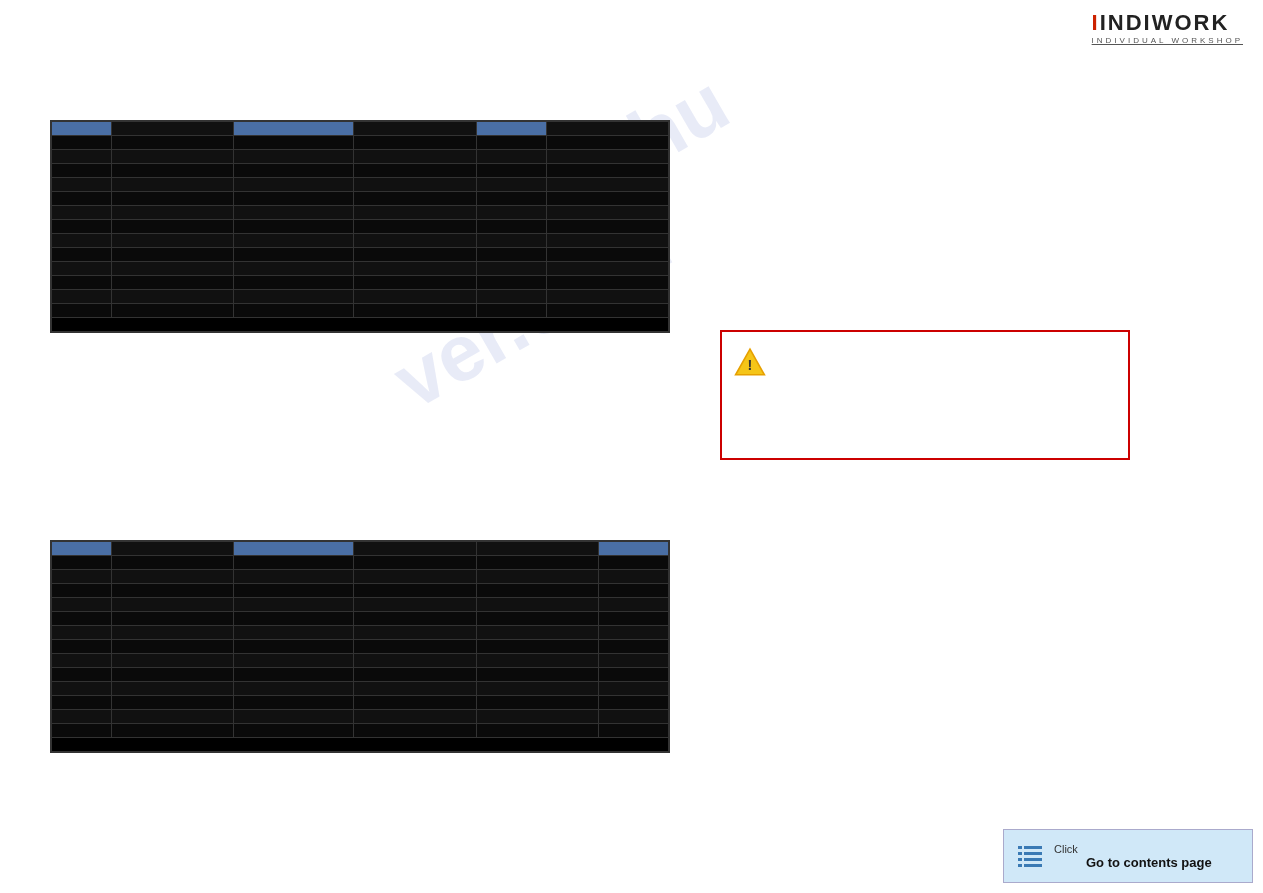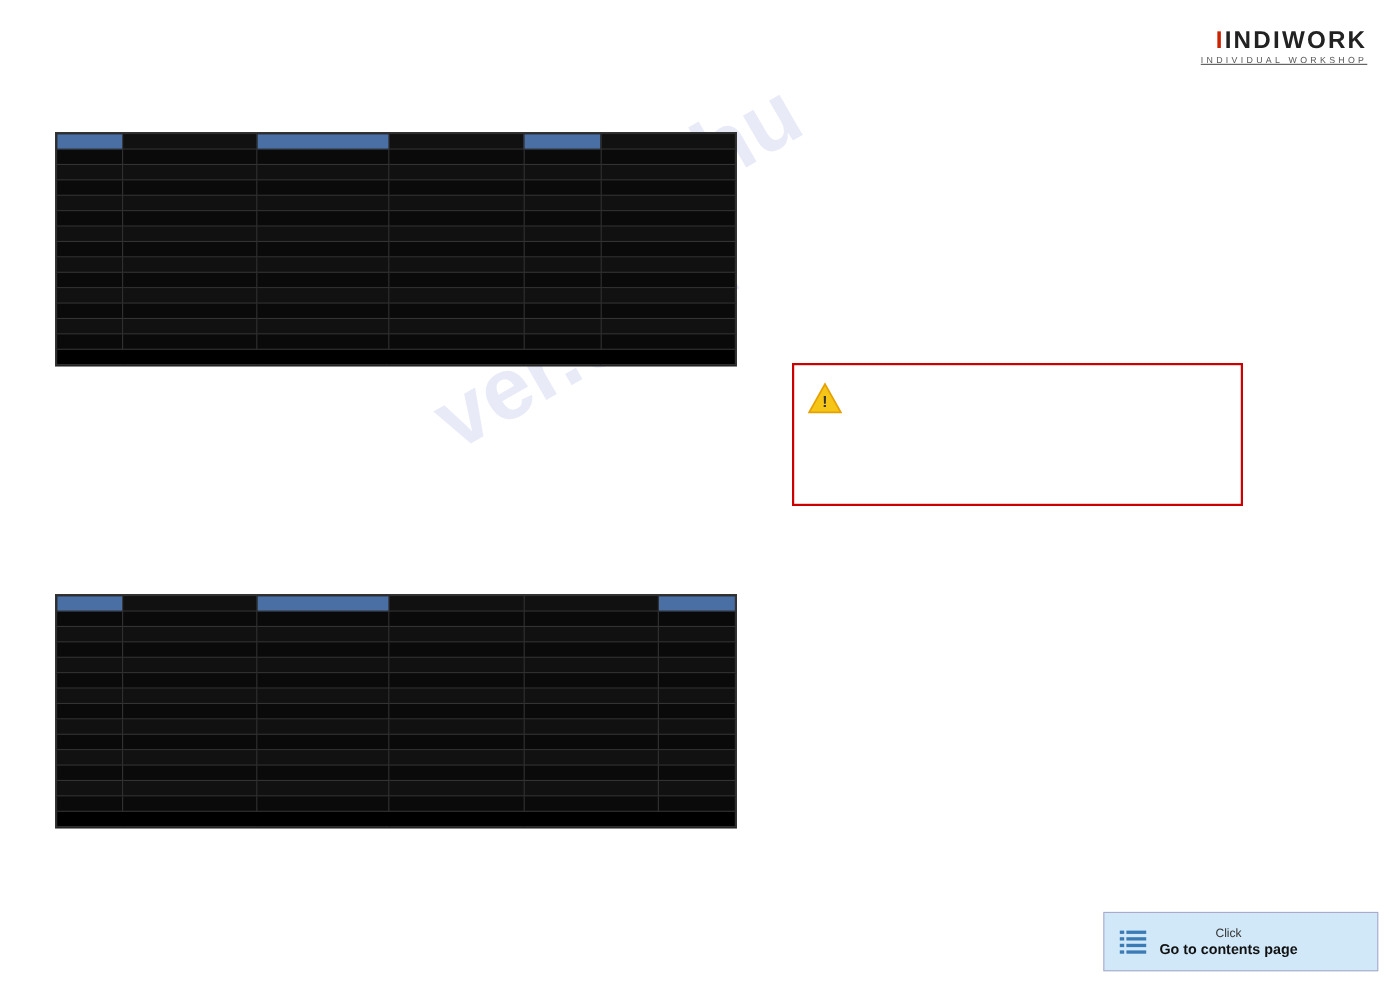--- a/index.html
+++ b/index.html
@@ -8,25 +8,25 @@
       height: 893px;
       background: #ffffff;
       font-family: Arial, sans-serif;
       position: relative;
       overflow: hidden;
     }
 
     
     .logo-area {
       position: absolute;
-      top: 24px;
+      top: 10px;
       right: 20px;
       display: flex;
       flex-direction: column;
-      align-items: flex-end;
+      align-items: flex-start;
     }
     .logo-text {
       font-size: 22px;
       font-weight: 900;
       color: #222;
       letter-spacing: 2px;
       font-family: Arial Black, Arial, sans-serif;
     }
     .logo-text span.logo-i { color: #cc2200; }
     .logo-subtitle {
@@ -148,32 +148,32 @@
 
     .goto-icon {
       width: 28px;
       height: 28px;
       flex-shrink: 0;
     }
 
     .goto-text {
       display: flex;
       flex-direction: column;
-      text-align: center;
     }
 
     .goto-click {
       font-size: 11px;
       color: #333;
     }
 
     .goto-label {
       font-size: 13px;
       font-weight: bold;
       color: #111;
+      margin-left: 32px;
     }
 
     
     .table1 {
       top: 120px;
       left: 50px;
       width: 620px;
     }
 
     

